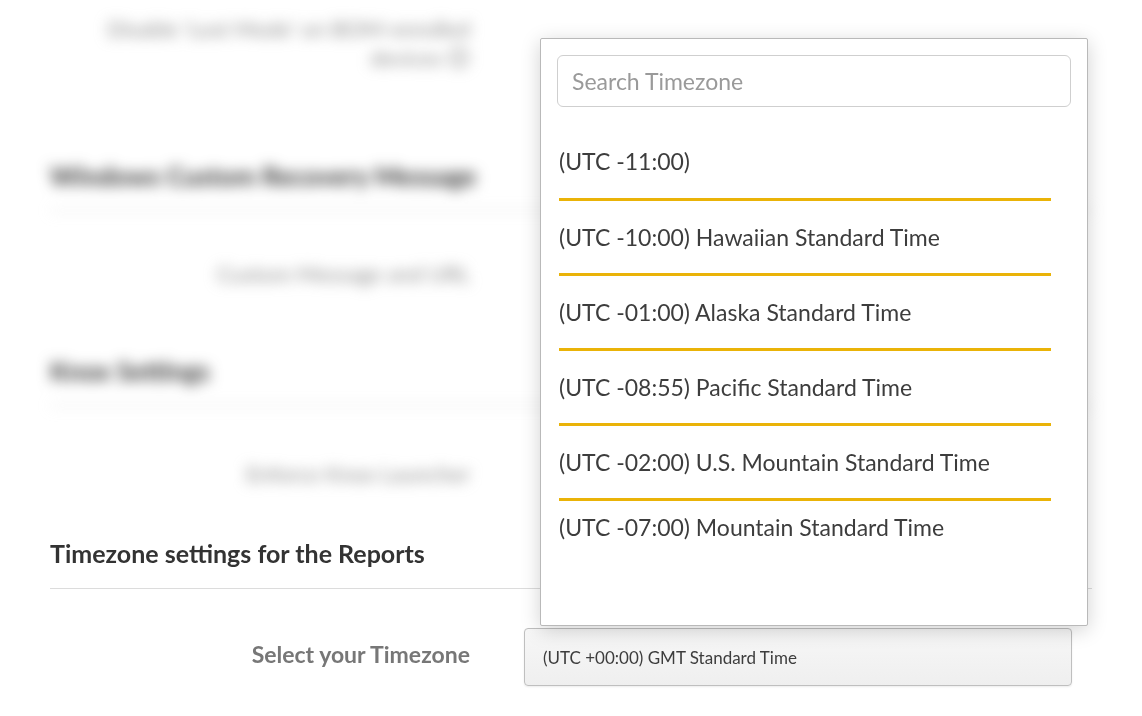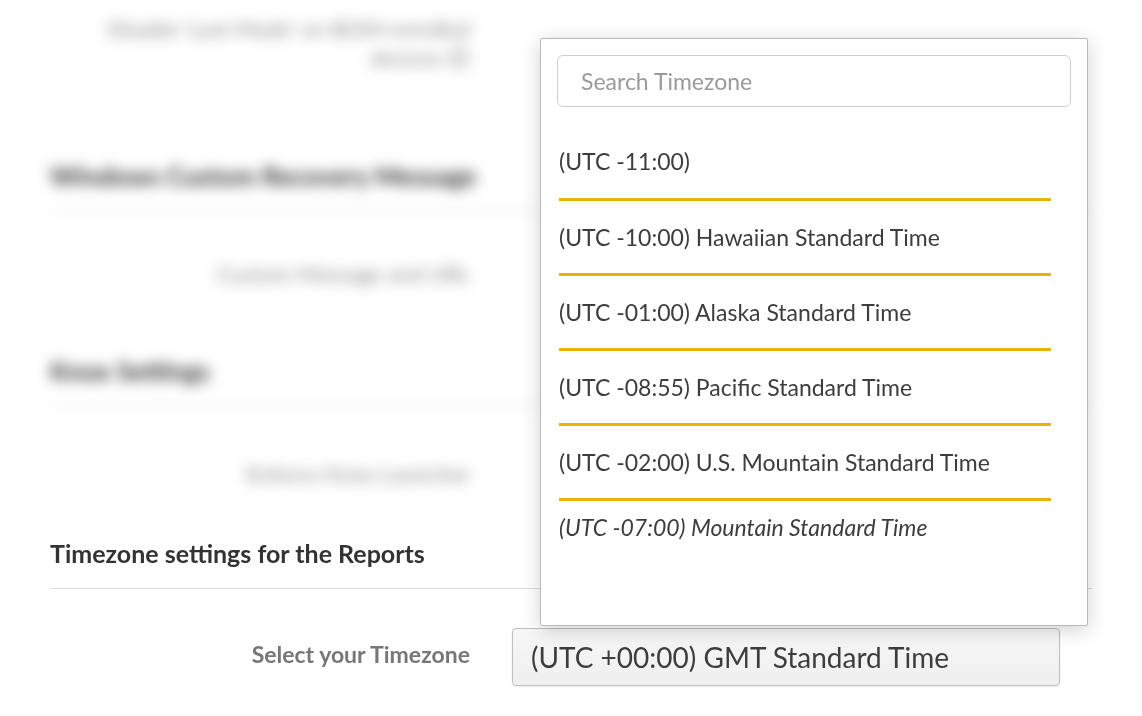--- a/index.html
+++ b/index.html
@@ -70,31 +70,31 @@
       top: 640px;
       text-align: right;
       font-size: 23px;
       font-weight: 700;
       color: #777;
     }
 
     
     .select-box {
       position: absolute;
-      left: 512px;
+      left: 524px;
       top: 628px;
       width: 548px;
       height: 58px;
       background: linear-gradient(#f7f7f7, #efefef);
       border: 1px solid #bfbfbf;
       border-radius: 4px;
       display: flex;
       align-items: center;
       padding: 12px 18px;
-      font-size: 28px;
+      font-size: 17px;
       color: #3d3d3d;
       box-shadow: 0 1px 2px rgba(0,0,0,0.08);
     }
 
     
     .dropdown {
       position: absolute;
       left: 540px;
       top: 38px;
       width: 548px;
@@ -107,21 +107,21 @@
       flex-direction: column;
     }
     .search-wrap {
       padding: 16px;
     }
     .search-input {
       width: 100%;
       height: 52px;
       border: 1px solid #cfcfcf;
       border-radius: 6px;
-      padding: 0 23px;
+      padding: 0 14px;
       font-size: 23px;
       color: #555;
       font-family: inherit;
       background: #fff;
     }
     .search-input::placeholder { color: #9a9a9a; }
 
     .option-list {
       flex: 1;
       overflow: hidden;
@@ -134,21 +134,20 @@
       font-size: 23px;
       color: #3d3d3d;
       border-top: 3px solid #eab308;
       cursor: pointer;
       white-space: nowrap;
     }
     .option:first-child { border-top: none; }
     .option-last {
       height: 55px;
       overflow: hidden;
-      font-style: italic;
     }
   </style>
 </head>
 <body>
 
 <div class="page">
 
   <div id="bgrow1" class="bg-blur">
     <div class="bg-label-right">Disable 'Lost Mode' on BOM-enrolled devices 🛈</div>
   </div>

